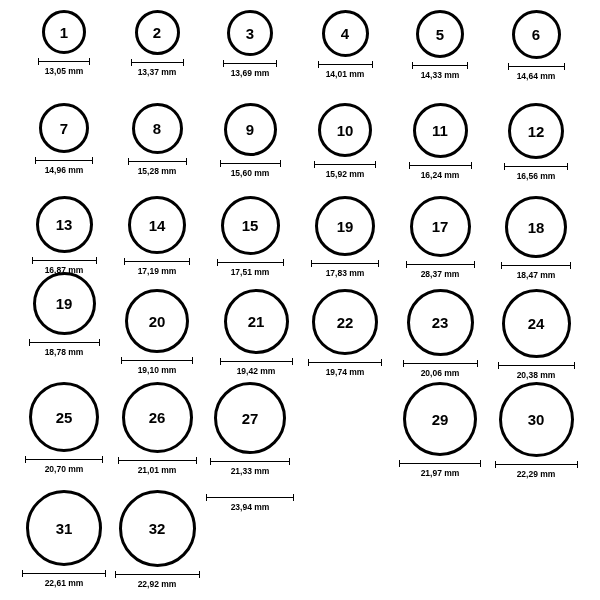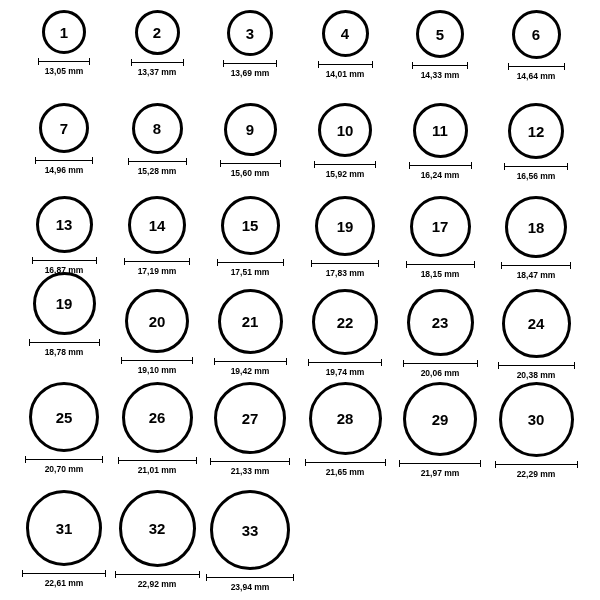--- a/index.html
+++ b/index.html
@@ -252,21 +252,21 @@
     </div>
     <div class="ring-cell" style="left: 395px; top: 196px; width: 90px;">
       <div class="ring-circle" style="width: 61px; height: 61px;">
         <span class="ring-number" style="font-size: 15px;">17</span>
       </div>
       <div class="measure" style="width: 69px;">
         <div class="bar"></div>
         <div class="cap left"></div>
         <div class="cap right"></div>
       </div>
-      <div class="ring-label">18,15 mm</div>
+      <div class="ring-label">28,37 mm</div>
     </div>
     <div class="ring-cell" style="left: 491px; top: 196px; width: 90px;">
       <div class="ring-circle" style="width: 62px; height: 62px;">
         <span class="ring-number" style="font-size: 15px;">18</span>
       </div>
       <div class="measure" style="width: 70px;">
         <div class="bar"></div>
         <div class="cap left"></div>
         <div class="cap right"></div>
       </div>
@@ -287,21 +287,21 @@
       <div class="ring-circle" style="width: 64px; height: 64px;">
         <span class="ring-number" style="font-size: 15px;">20</span>
       </div>
       <div class="measure" style="width: 72px;">
         <div class="bar"></div>
         <div class="cap left"></div>
         <div class="cap right"></div>
       </div>
       <div class="ring-label">19,10 mm</div>
     </div>
-    <div class="ring-cell" style="left: 205px; top: 289px; width: 90px;">
+    <div class="ring-cell" style="left: 211px; top: 289px; width: 90px;">
       <div class="ring-circle" style="width: 65px; height: 65px;">
         <span class="ring-number" style="font-size: 15px;">21</span>
       </div>
       <div class="measure" style="width: 73px;">
         <div class="bar"></div>
         <div class="cap left"></div>
         <div class="cap right"></div>
       </div>
       <div class="ring-label">19,42 mm</div>
     </div>
@@ -364,31 +364,20 @@
       <div class="ring-circle" style="width: 72px; height: 72px;">
         <span class="ring-number" style="font-size: 15px;">27</span>
       </div>
       <div class="measure" style="width: 80px;">
         <div class="bar"></div>
         <div class="cap left"></div>
         <div class="cap right"></div>
       </div>
       <div class="ring-label">21,33 mm</div>
     </div>
-    <div class="ring-cell" style="left: 300px; top: 382px; width: 90px;">
-      <div class="ring-circle" style="width: 73px; height: 73px;">
-        <span class="ring-number" style="font-size: 15px;">28</span>
-      </div>
-      <div class="measure" style="width: 81px;">
-        <div class="bar"></div>
-        <div class="cap left"></div>
-        <div class="cap right"></div>
-      </div>
-      <div class="ring-label">21,65 mm</div>
-    </div>
     <div class="ring-cell" style="left: 395px; top: 382px; width: 90px;">
       <div class="ring-circle" style="width: 74px; height: 74px;">
         <span class="ring-number" style="font-size: 15px;">29</span>
       </div>
       <div class="measure" style="width: 82px;">
         <div class="bar"></div>
         <div class="cap left"></div>
         <div class="cap right"></div>
       </div>
       <div class="ring-label">21,97 mm</div>
@@ -420,23 +409,20 @@
         <span class="ring-number" style="font-size: 15px;">32</span>
       </div>
       <div class="measure" style="width: 85px;">
         <div class="bar"></div>
         <div class="cap left"></div>
         <div class="cap right"></div>
       </div>
       <div class="ring-label">22,92 mm</div>
     </div>
     <div class="ring-cell" style="left: 205px; top: 490px; width: 90px;">
-      <div class="ring-circle" style="width: 80px; height: 80px;">
-        <span class="ring-number" style="font-size: 15px;">33</span>
-      </div>
       <div class="measure" style="width: 88px;">
         <div class="bar"></div>
         <div class="cap left"></div>
         <div class="cap right"></div>
       </div>
       <div class="ring-label">23,94 mm</div>
     </div>
   </div>
 
 </body></html>

